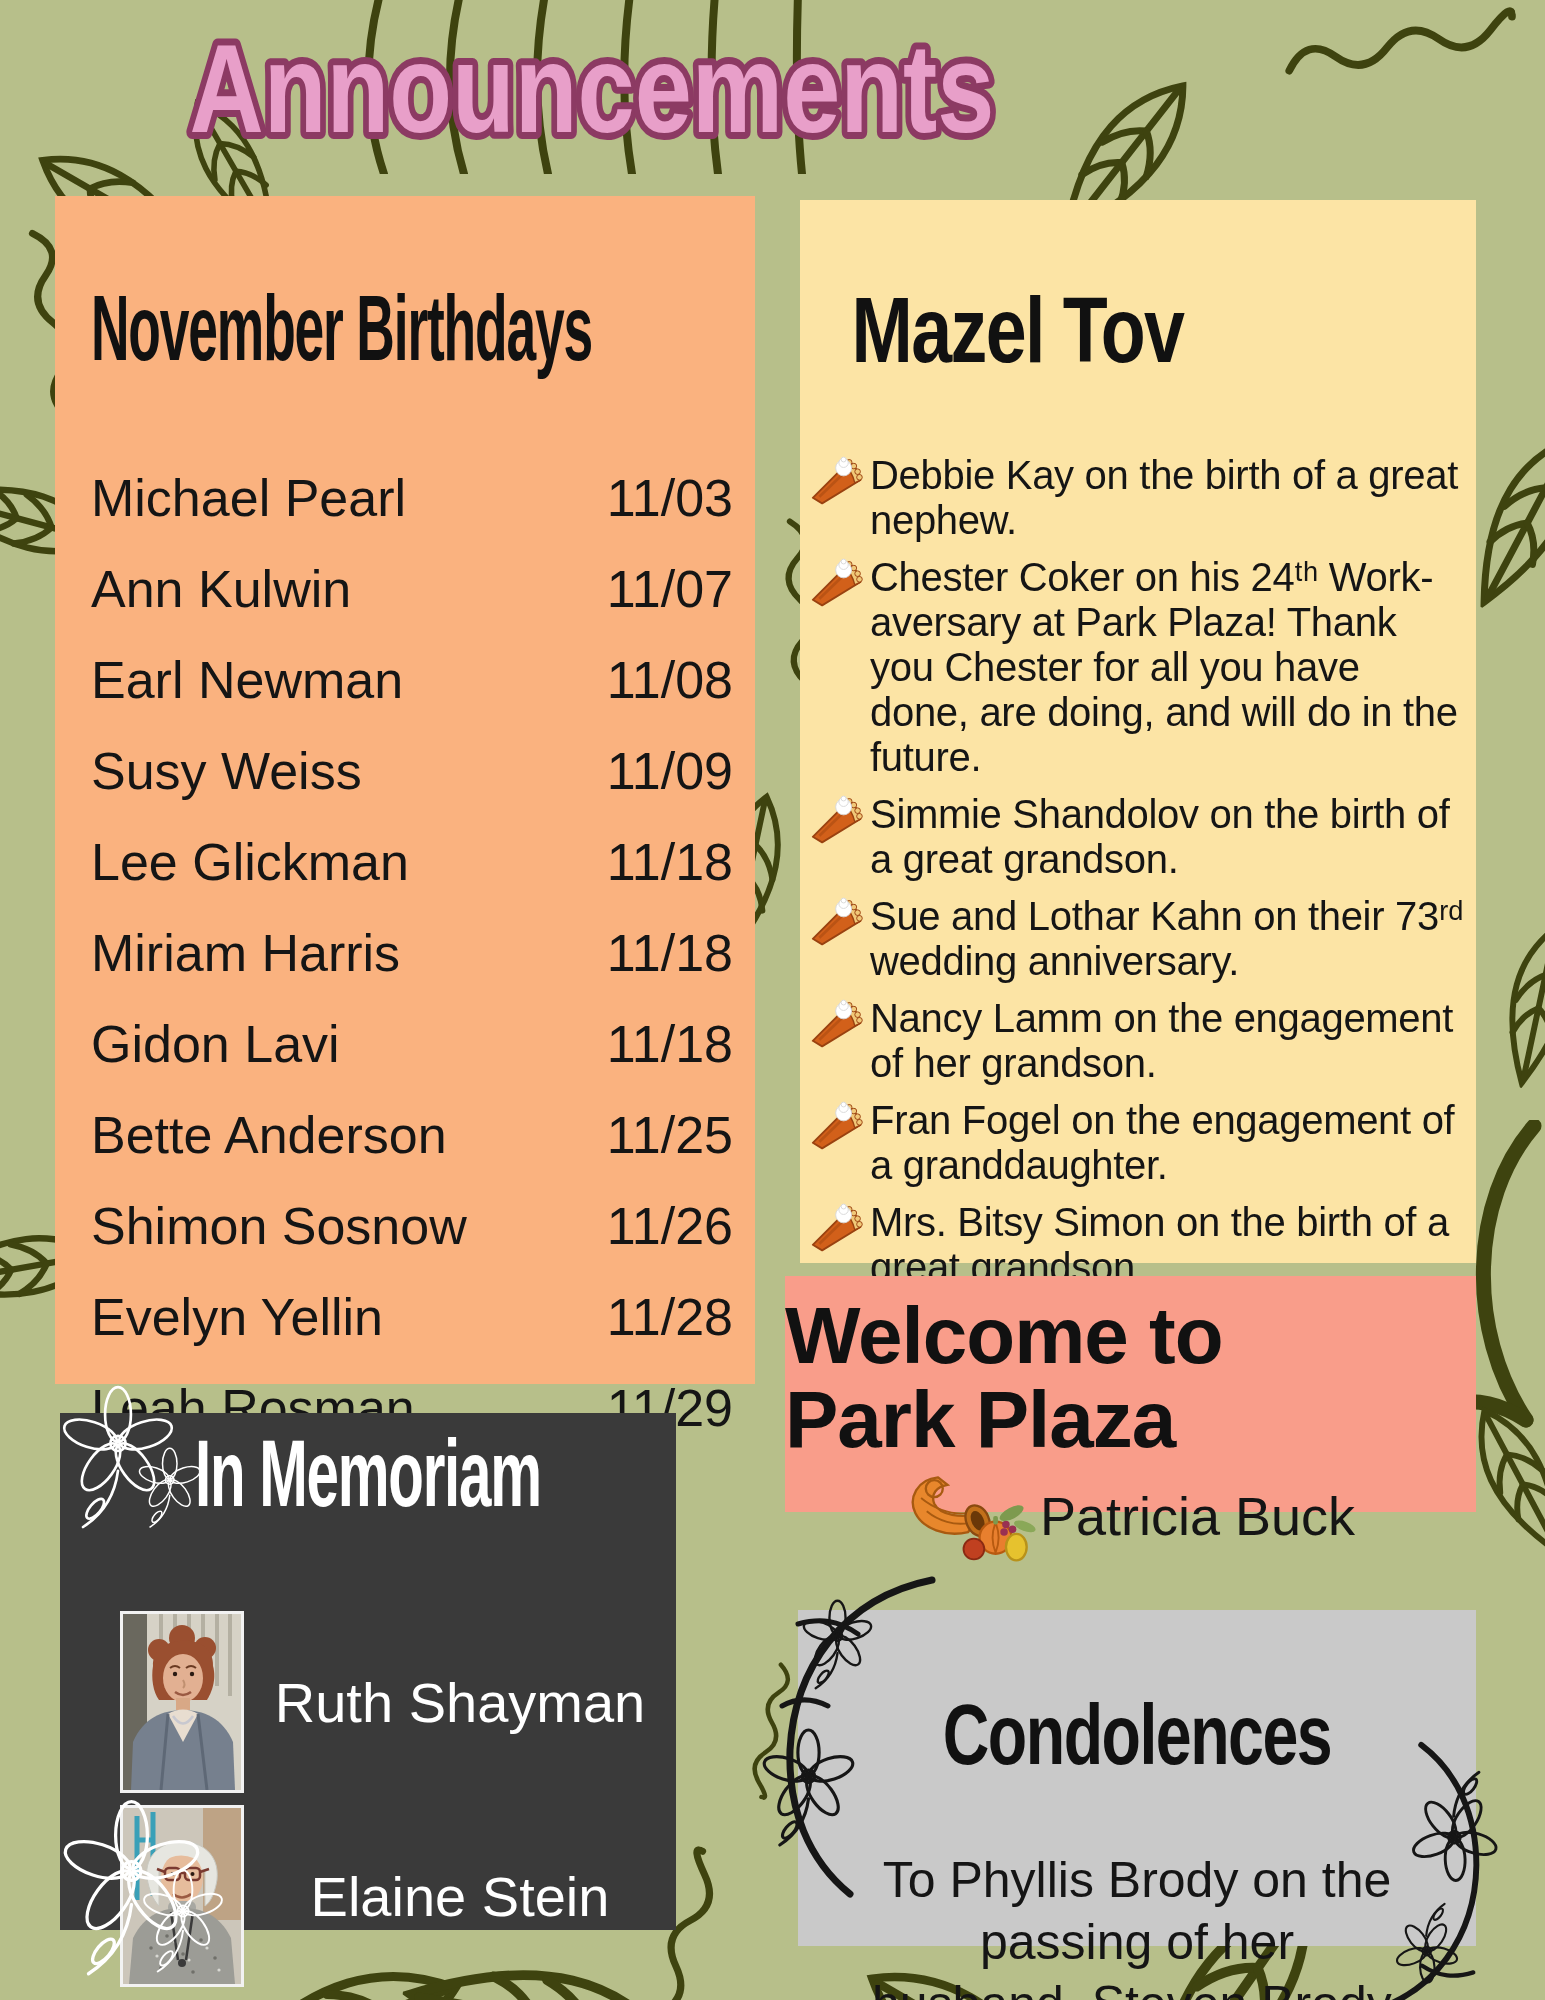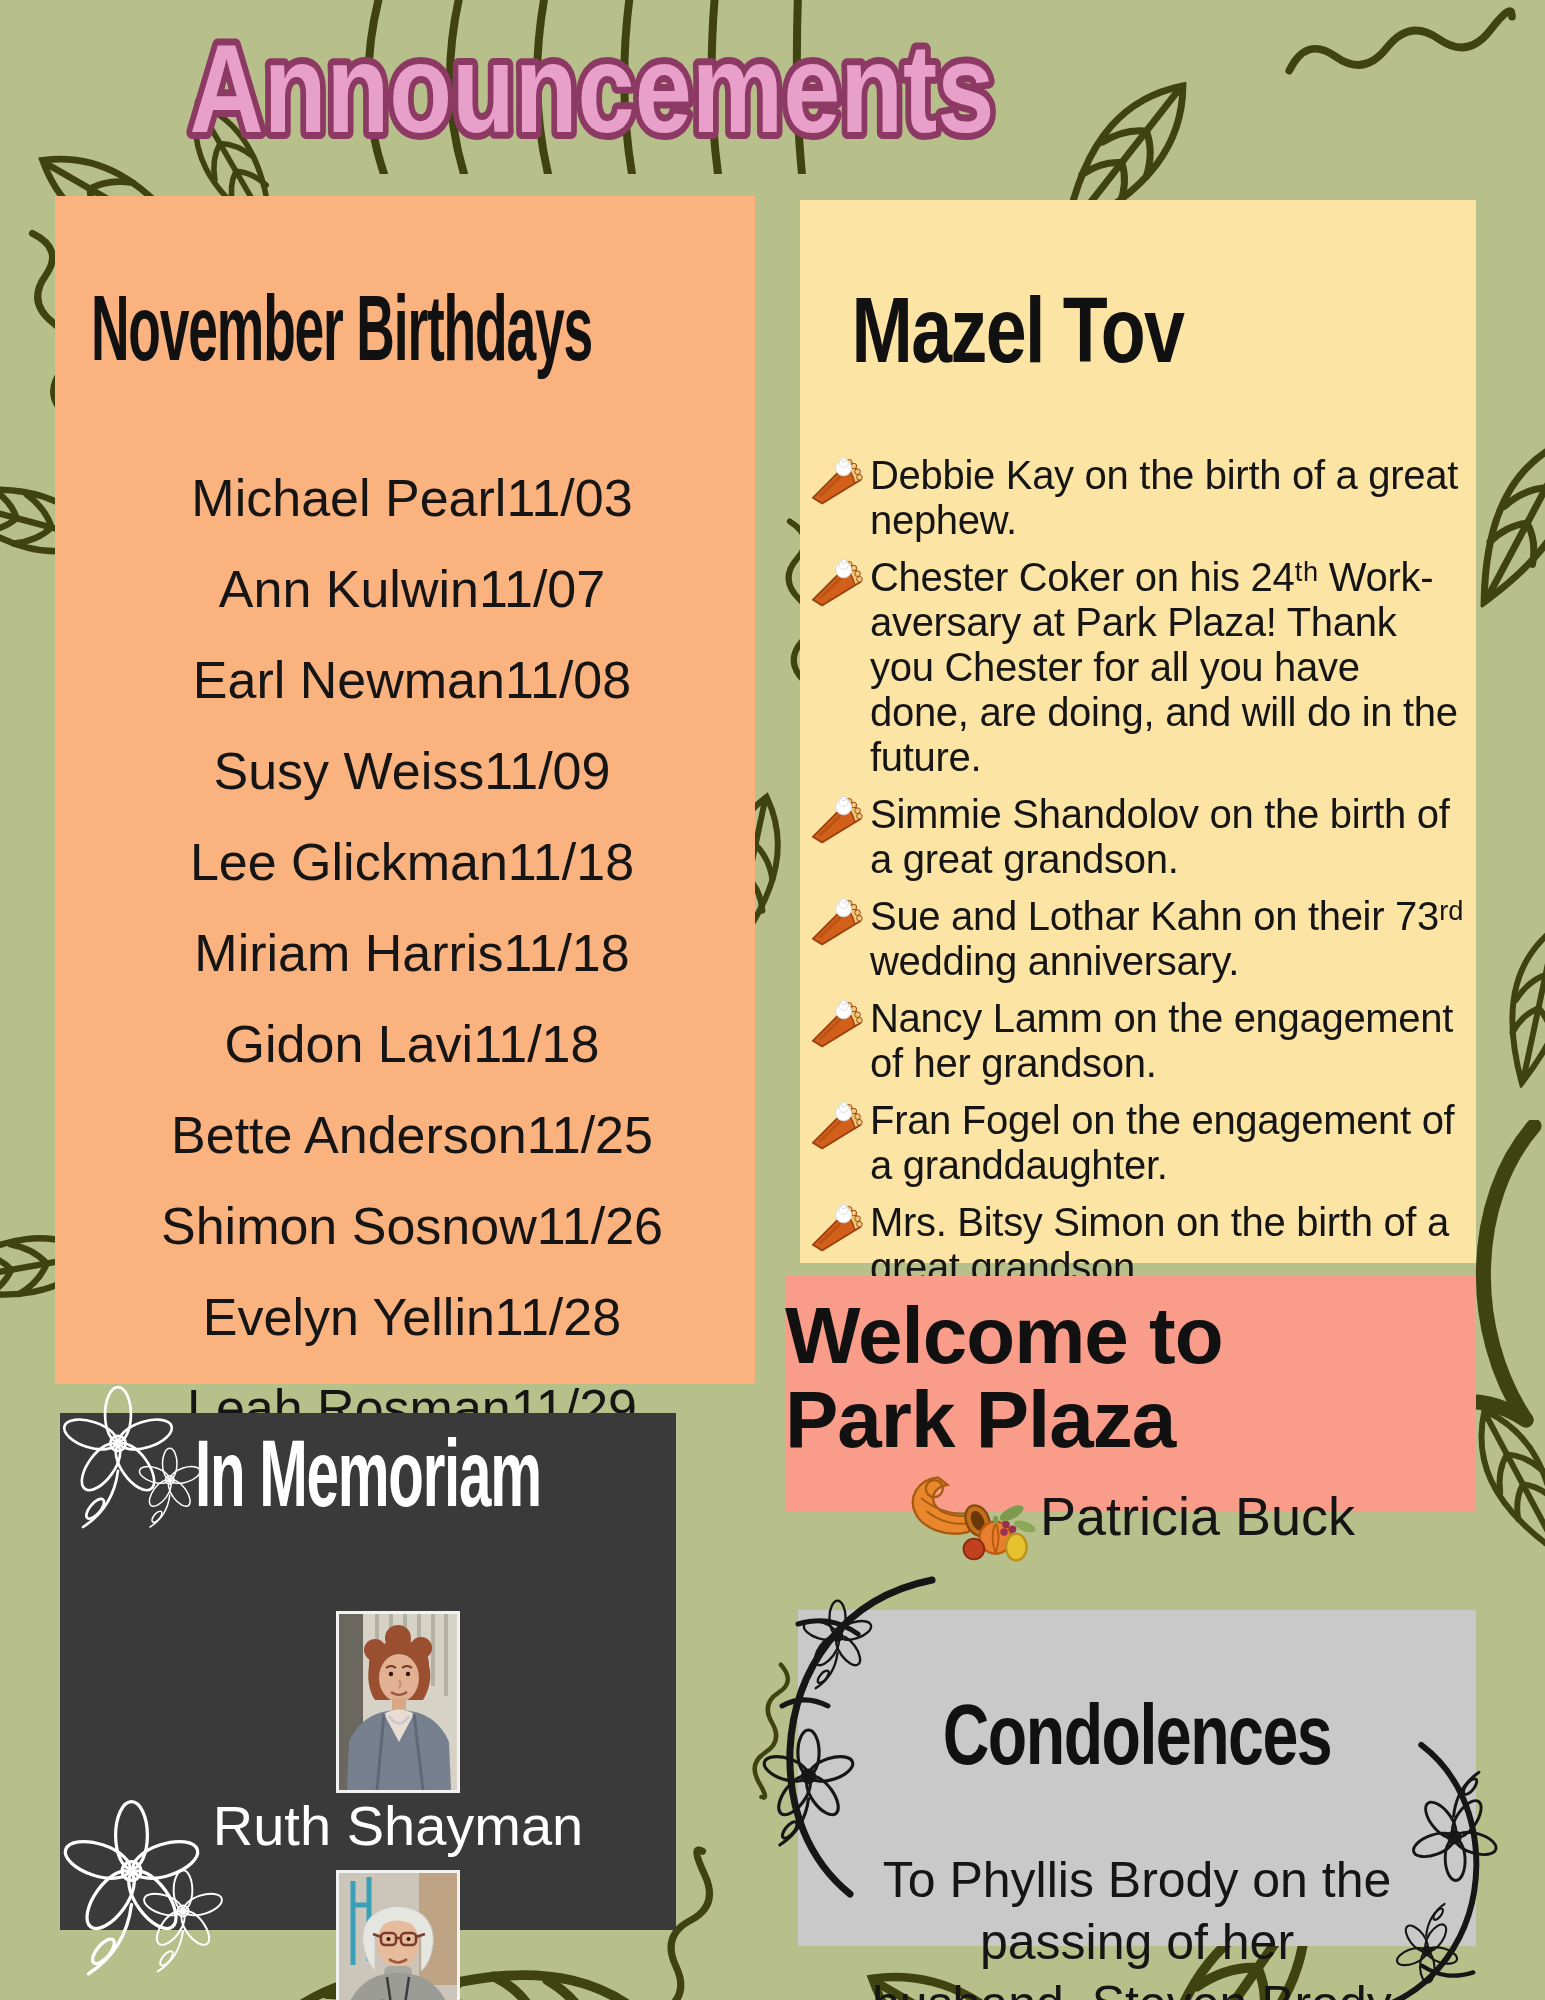--- a/index.html
+++ b/index.html
@@ -23,21 +23,21 @@
   .panel{position:absolute;z-index:1;box-sizing:border-box;}
   .hdr{font-weight:bold;letter-spacing:-2px;white-space:nowrap;display:inline-block;
     color:var(--heading-text,#111);}
   .center-line{text-align:left;}
 
   
   .p-birthdays{left:55px;top:196px;width:700px;height:1188px;
     background:var(--birthdays-panel,#fab27f);padding:10px 22px 0 36px;}
   .p-birthdays .hdr{font-size:92px;line-height:1;transform:scaleX(.58);transform-origin:left center;}
   .b-list{margin-top:2px;}
-  .b-row{display:flex;justify-content:center;font-size:52px;line-height:91px;}
+  .b-row{display:flex;justify-content:space-between;font-size:52px;line-height:91px;}
 
   
   .p-mazel{left:800px;top:200px;width:676px;height:1063px;
     background:var(--mazel-panel,#fce4a5);padding:8px 12px 0 10px;}
   .p-mazel .hdr{font-size:92px;line-height:1;transform:scaleX(.8);transform-origin:center;}
   .mz-item{display:flex;align-items:flex-start;margin-bottom:12px;}
   .mz-icon{width:56px;height:52px;flex:0 0 56px;margin-right:4px;margin-top:2px;}
   .mz-text{font-size:40px;line-height:45px;letter-spacing:-.3px;}
 
   
@@ -46,21 +46,21 @@
   .p-welcome .hdr{font-size:80px;line-height:84px;letter-spacing:-1px;}
   .welcome-row{display:flex;align-items:center;justify-content:center;gap:2px;margin-top:2px;}
   .welcome-name{font-size:54px;}
   .corn-icon{width:132px;height:104px;}
 
   
   .p-memoriam{left:60px;top:1413px;width:616px;height:517px;
     background:var(--memoriam-panel,#3a3a3a);color:var(--memoriam-text,#fff);text-align:center;}
   .p-memoriam .hdr{font-size:94px;line-height:1;margin-top:14px;color:#fff;
     transform:scaleX(.62);transform-origin:center;}
-  .mem-row{display:flex;align-items:center;margin:12px 0 0 60px;text-align:left;flex-direction:column;}
+  .mem-row{display:flex;align-items:center;margin:12px 0 0 60px;text-align:left;}
   .photo-frame{width:118px;height:176px;border:3px solid #f2f2f2;flex:0 0 auto;
     background:#cfc9bd;overflow:hidden;}
   .photo-frame svg{display:block;}
   .mem-name{flex:1;text-align:center;font-size:56px;color:#fff;}
   .mem-decor{position:absolute;z-index:3;stroke:#fff;fill:none;stroke-width:3.5;stroke-linecap:round;}
   .mem-decor.tl{left:-28px;top:-46px;width:190px;height:210px;}
   .mem-decor.bl{left:-42px;bottom:-64px;width:220px;height:250px;}
 
   
   .p-condolences{left:798px;top:1610px;width:678px;height:336px;

